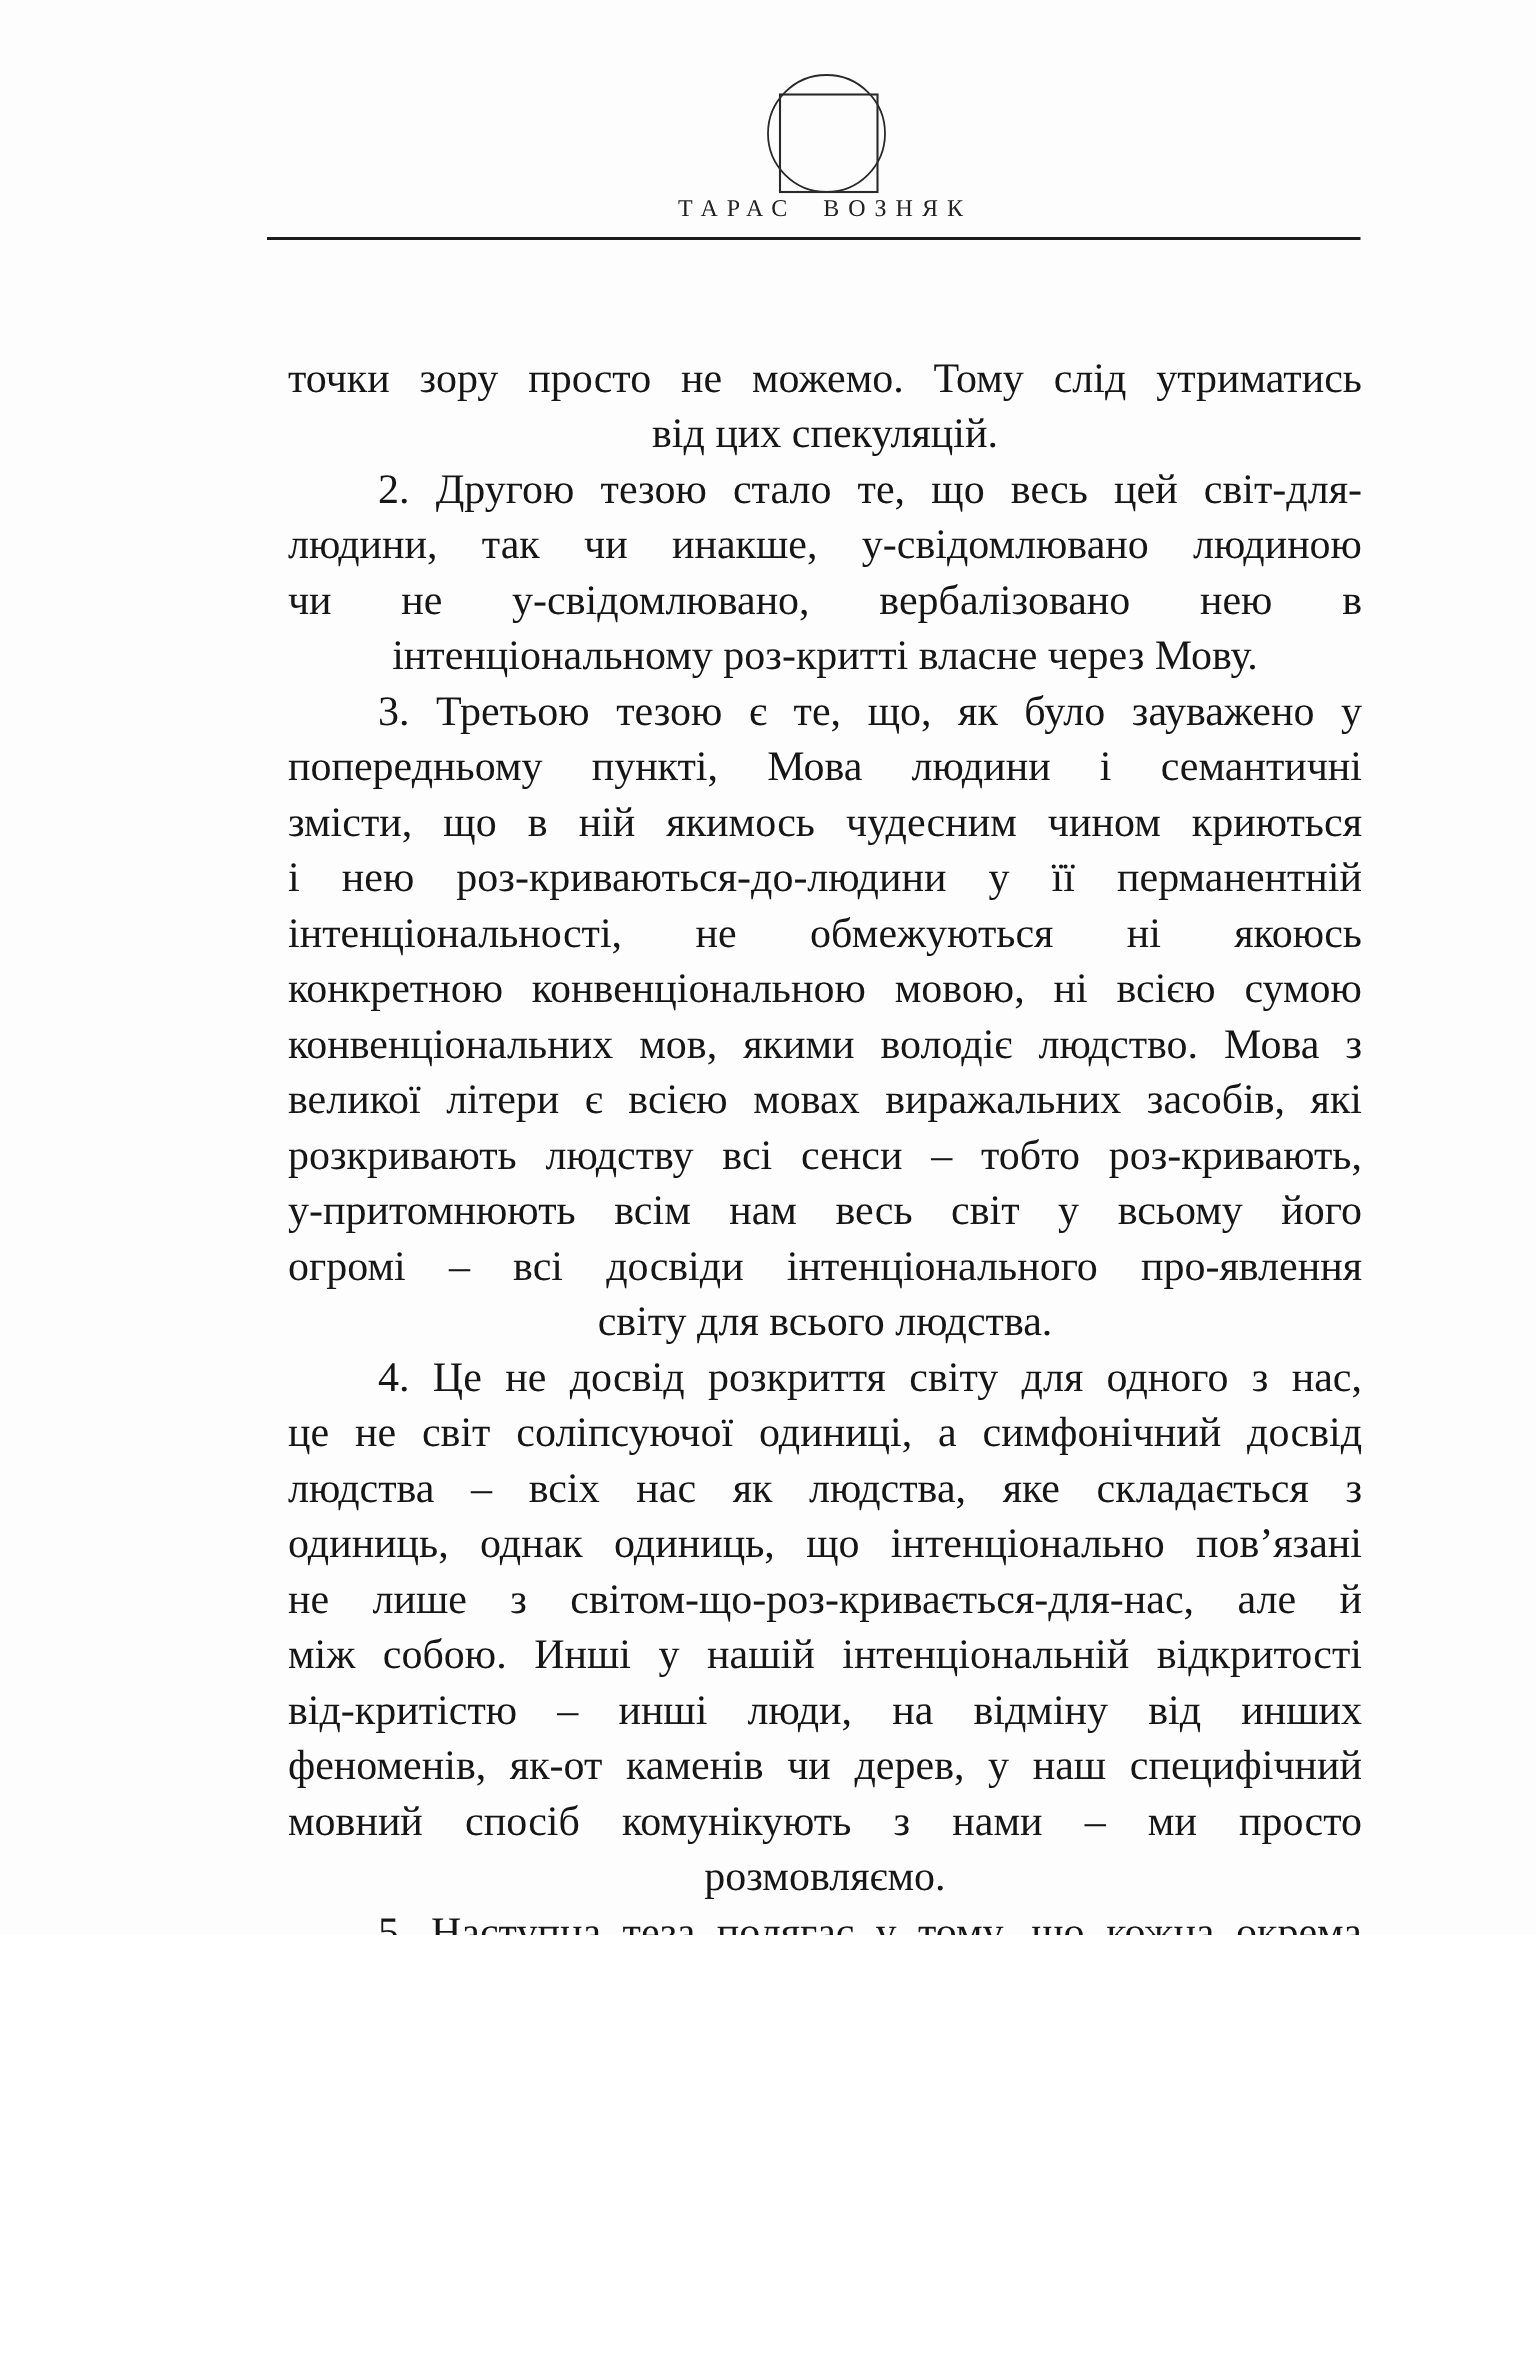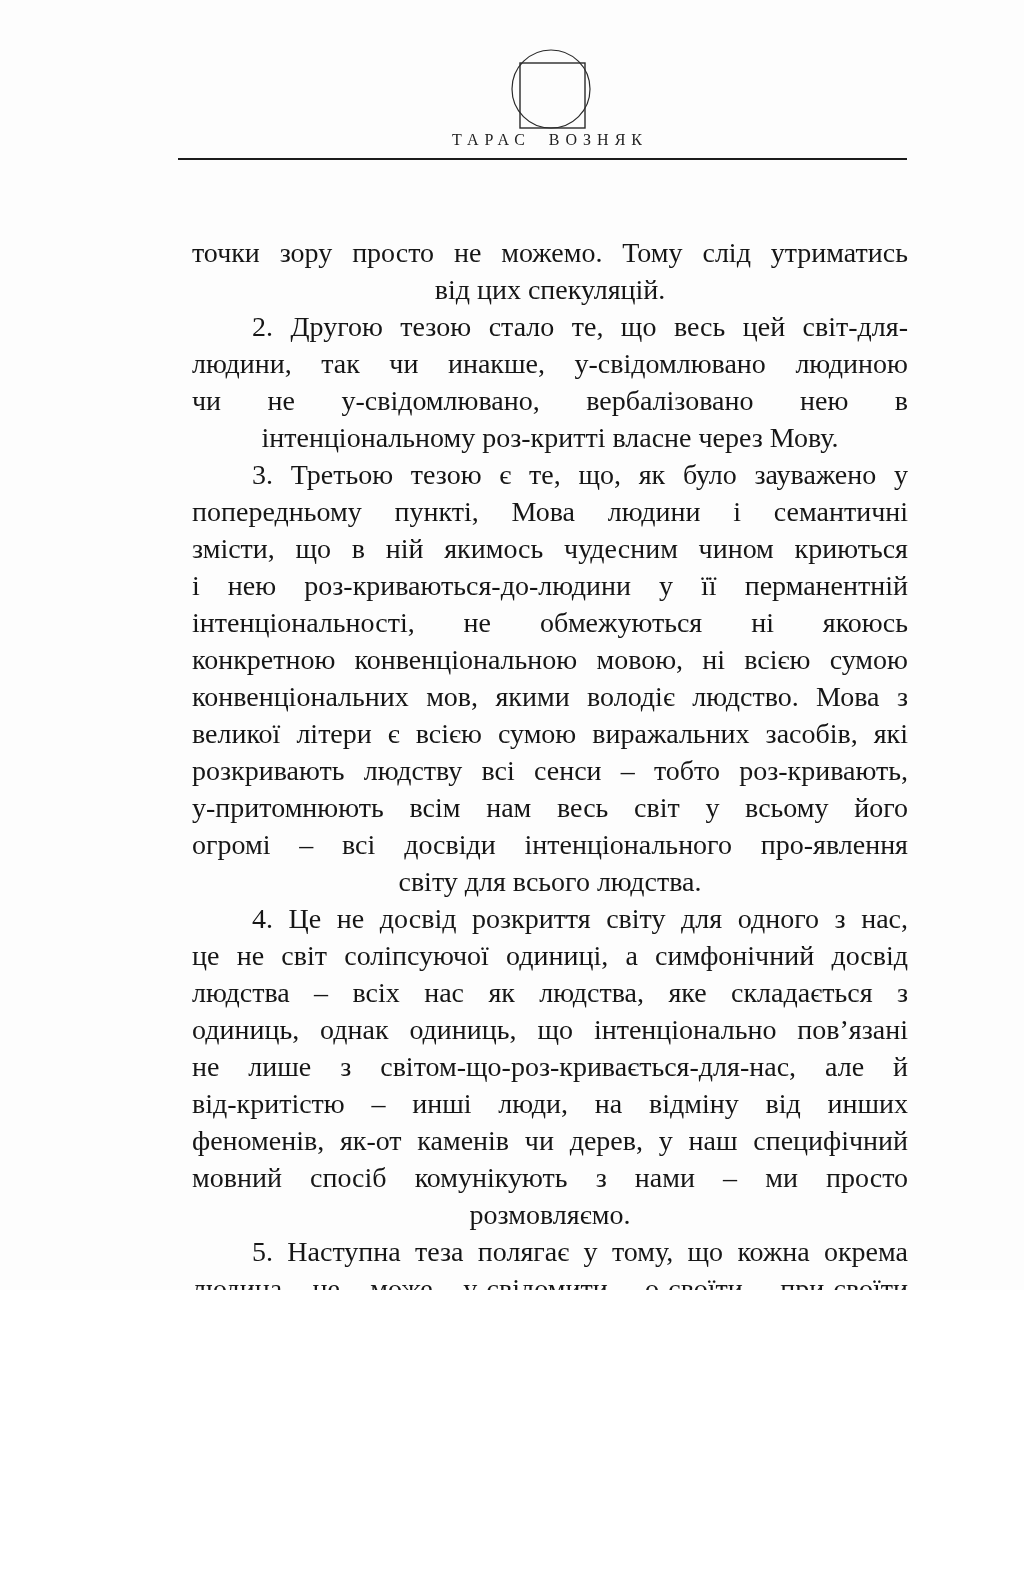--- a/index.html
+++ b/index.html
@@ -109,30 +109,31 @@
       <div class="line justify">людини, так чи инакше, у-свідомлювано людиною</div>
       <div class="line justify">чи не у-свідомлювано, вербалізовано нею в</div>
       <div class="line">інтенціональному роз-критті власне через Мову.</div>
       <div class="line justify indent">3. Третьою тезою є те, що, як було зауважено у</div>
       <div class="line justify">попередньому пункті, Мова людини і семантичні</div>
       <div class="line justify">змісти, що в ній якимось чудесним чином криються</div>
       <div class="line justify">і нею роз-криваються-до-людини у її перманентній</div>
       <div class="line justify">інтенціональності, не обмежуються ні якоюсь</div>
       <div class="line justify">конкретною конвенціональною мовою, ні всією сумою</div>
       <div class="line justify">конвенціональних мов, якими володіє людство. Мова з</div>
-      <div class="line justify">великої літери є всією сумою виражальних засобів, які</div>
+      <div class="line justify">великої літери є всією мовах виражальних засобів, які</div>
       <div class="line justify">розкривають людству всі сенси – тобто роз-кривають,</div>
       <div class="line justify">у-притомнюють всім нам весь світ у всьому його</div>
       <div class="line justify">огромі – всі досвіди інтенціонального про-явлення</div>
       <div class="line">світу для всього людства.</div>
       <div class="line justify indent">4. Це не досвід розкриття світу для одного з нас,</div>
       <div class="line justify">це не світ соліпсуючої одиниці, а симфонічний досвід</div>
       <div class="line justify">людства – всіх нас як людства, яке складається з</div>
       <div class="line justify">одиниць, однак одиниць, що інтенціонально пов’язані</div>
       <div class="line justify">не лише з світом-що-роз-кривається-для-нас, але й</div>
+      <div class="line justify">між собою. Инші у нашій інтенціональній відкритості</div>
       <div class="line justify">від-критістю – инші люди, на відміну від инших</div>
       <div class="line justify">феноменів, як-от каменів чи дерев, у наш специфічний</div>
       <div class="line justify">мовний спосіб комунікують з нами – ми просто</div>
       <div class="line">розмовляємо.</div>
       <div class="line justify indent">5. Наступна теза полягає у тому, що кожна окрема</div>
       <div class="line justify">людина не може у-свідомити, о-своїти, при-своїти</div>
     </div>
 
   <div class="footer">
     <div class="footer-rule"></div>

